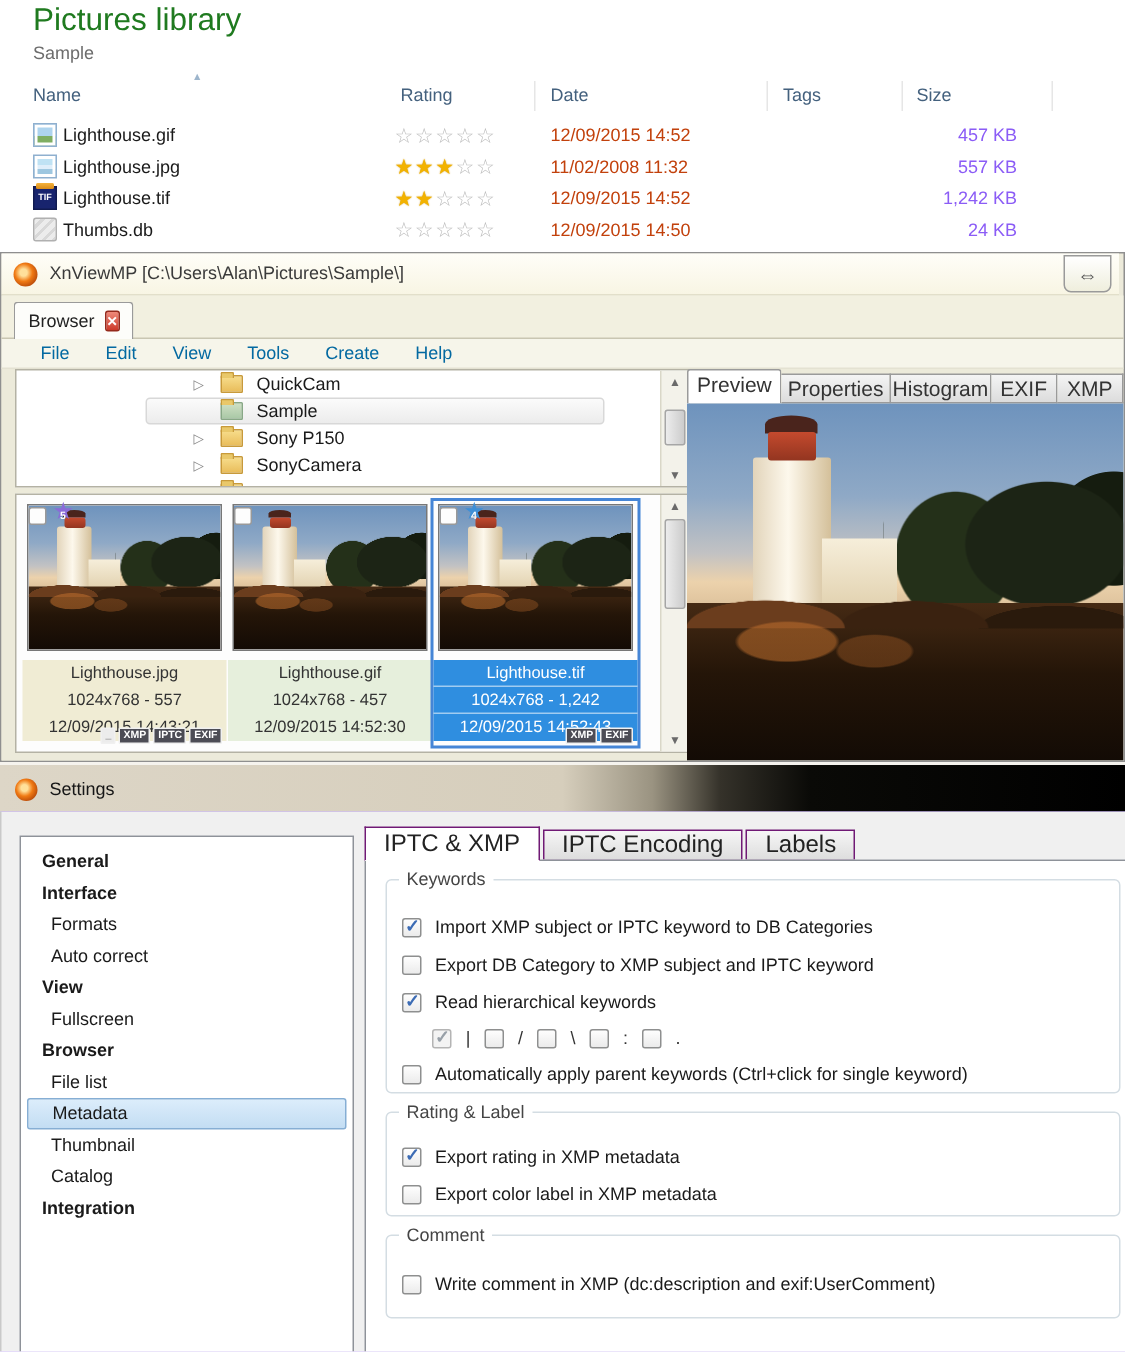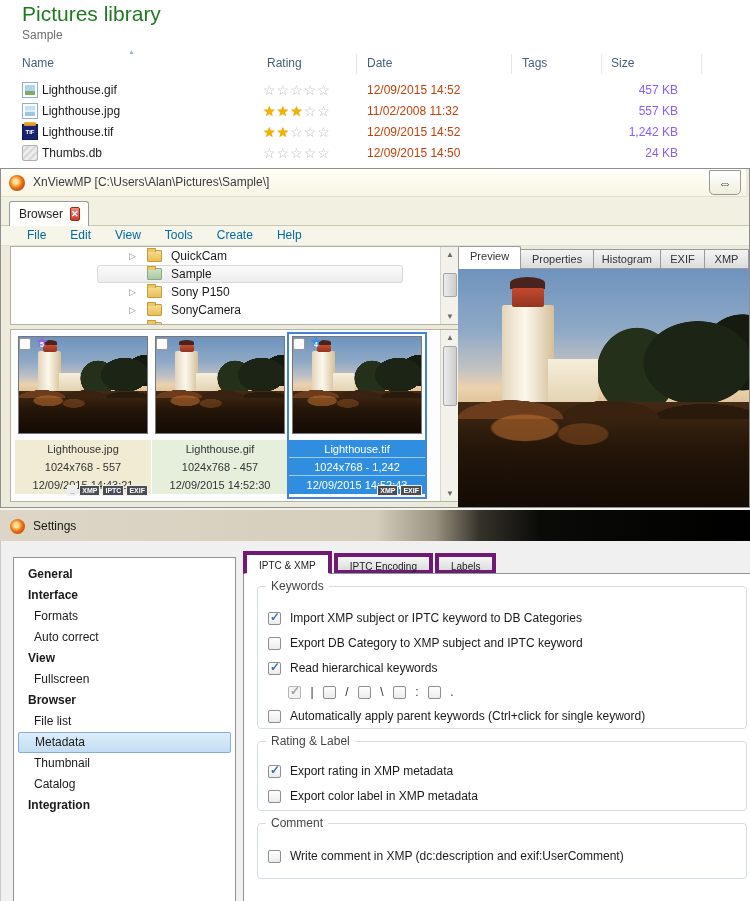--- a/index.html
+++ b/index.html
@@ -68,21 +68,21 @@
   .bdg.light { background:#ececec; color:#555; }
   .thumb-label { position:absolute; left:0; top:106px; width:136px; }
   .tl { height:18px; line-height:18px; text-align:center; font-size:11px; color:#333; }
   .cell-jpg .tl { background:#f0ecd4; }
   .cell-gif .tl { background:#e6efdc; }
   .cell.selected .tl { background:#2f8ee0; color:#fff; border-bottom:1px solid rgba(255,255,255,.55); }
   .cell.selected .tl:last-child { border-bottom:none; }
 
   .xn-preview { position:absolute; left:457px; top:0; right:0; bottom:0; }
   .pv-tabs { position:absolute; left:0; top:0; right:0; height:23px; display:flex; align-items:flex-end; }
-  .pv-tab { height:20px; line-height:19px; text-align:center; font-size:11px; color:#333; background:linear-gradient(#f4f4f4,#dcdcdc);
+  .pv-tab { height:20px; line-height:19px; text-align:center; font-size:14px; color:#333; background:linear-gradient(#f4f4f4,#dcdcdc);
             border:1px solid #9a9a9a; border-left:none; }
   .pv-tab.active { height:23px; background:#fff; border-left:1px solid #9a9a9a; border-bottom:none; border-radius:2px 2px 0 0; }
   .pv-photo { position:absolute; left:0; top:23px; right:0; bottom:0; }
 
   
   .photo { position:absolute; inset:0; overflow:hidden; background:#9ab0c8; }
   .ph-sky { position:absolute; inset:0; background:linear-gradient(180deg,#6e93bd 0%,#8fa9c6 26%,#c2c2c3 42%,#ecd2ac 50%,#dfc49e 56%,#caa87e 60%); }
   .ph-glow { position:absolute; left:40%; top:42%; width:60%; height:14%; background:radial-gradient(ellipse at center, rgba(255,226,178,.95), rgba(255,226,178,0) 70%); }
   .ph-trees { position:absolute; right:0; top:14%; width:55%; height:44%;
               background:radial-gradient(58% 68% at 68% 58%, #1c2415 0 58%, transparent 59%),
@@ -109,22 +109,22 @@
                background:linear-gradient(to right,#ddd6c7 0%, #d6cebc 50%, #9a9381 58%, #35322a 64%, #0a0a07 72%, #000 100%); }
   .set-logo { position:absolute; left:10px; top:9px; width:15px; height:15px; border-radius:50%;
               background:radial-gradient(circle at 42% 42%, #ffe09a 0 18%, #f07a14 45%, #a83c06 85%); }
   .set-title-text { position:absolute; left:33px; top:9px; font-size:12px; color:#161616; }
   .set-body { position:absolute; left:0; top:33px; right:0; bottom:0; background:#f0f0f0; border-left:1px solid #c9c9c9; }
   .set-side { position:absolute; left:12px; top:16px; width:223px; height:352px; background:#fff; border:1px solid #8e9299; overflow:hidden; padding-top:6px; }
   .side-row { height:21px; line-height:21px; font-size:12px; color:#1a1a1a; padding-left:16px; margin:0 4px; }
   .side-row.bold { font-weight:bold; padding-left:10px; }
   .side-row.selected { background:linear-gradient(#dcedfb,#c3ddf3); border:1px solid #86aed4; border-radius:2px; line-height:19px; }
   .set-tabs { position:absolute; left:242px; top:10px; height:23px; display:flex; align-items:flex-end; }
-  .s-tab { height:21px; line-height:20px; text-align:center; font-size:10px; color:#222; background:linear-gradient(#f6f6f6,#dddddd);
-           border:4px solid #701a75; margin-left:2px; padding:0 12px; }
+  .s-tab { height:21px; line-height:20px; text-align:center; font-size:16px; color:#222; background:linear-gradient(#f6f6f6,#dddddd);
+           border:1px solid #701a75; margin-left:2px; padding:0 12px; }
   .s-tab.active { height:23px; line-height:22px; background:#fff; border-bottom:1px solid #fff; margin-left:0; z-index:3; }
   .set-panel { position:absolute; left:242px; top:32px; width:508px; height:361px; background:#fff; border:1px solid #8e9299; border-right:none; }
   .groupbox { position:absolute; left:13px; right:4px; border:1px solid #d4dde3; border-radius:4px; }
   .legend { position:absolute; top:-8px; left:8px; background:#fff; padding:0 5px; font-size:12px; color:#454545; }
   .cbrow { position:absolute; left:24px; height:16px; display:flex; align-items:center; gap:9px; font-size:12px; color:#1a1a1a; }
   .cb { width:13px; height:13px; border:1px solid #8e8f8f; border-radius:2px; background:linear-gradient(#fefefe,#ebebeb); position:relative; flex:0 0 auto; }
   .cb.checked::after { content:"✓"; position:absolute; left:1px; top:-3px; font-size:12px; font-weight:bold; color:#3c6cb5; }
   .cb.disabled { background:#f3f3f3; border-color:#b4b4b4; }
   .cb.disabled.checked::after { color:#98a0a8; }
   .seprow { position:absolute; left:44px; height:16px; display:flex; align-items:center; gap:6px; font-size:12px; color:#333; }

